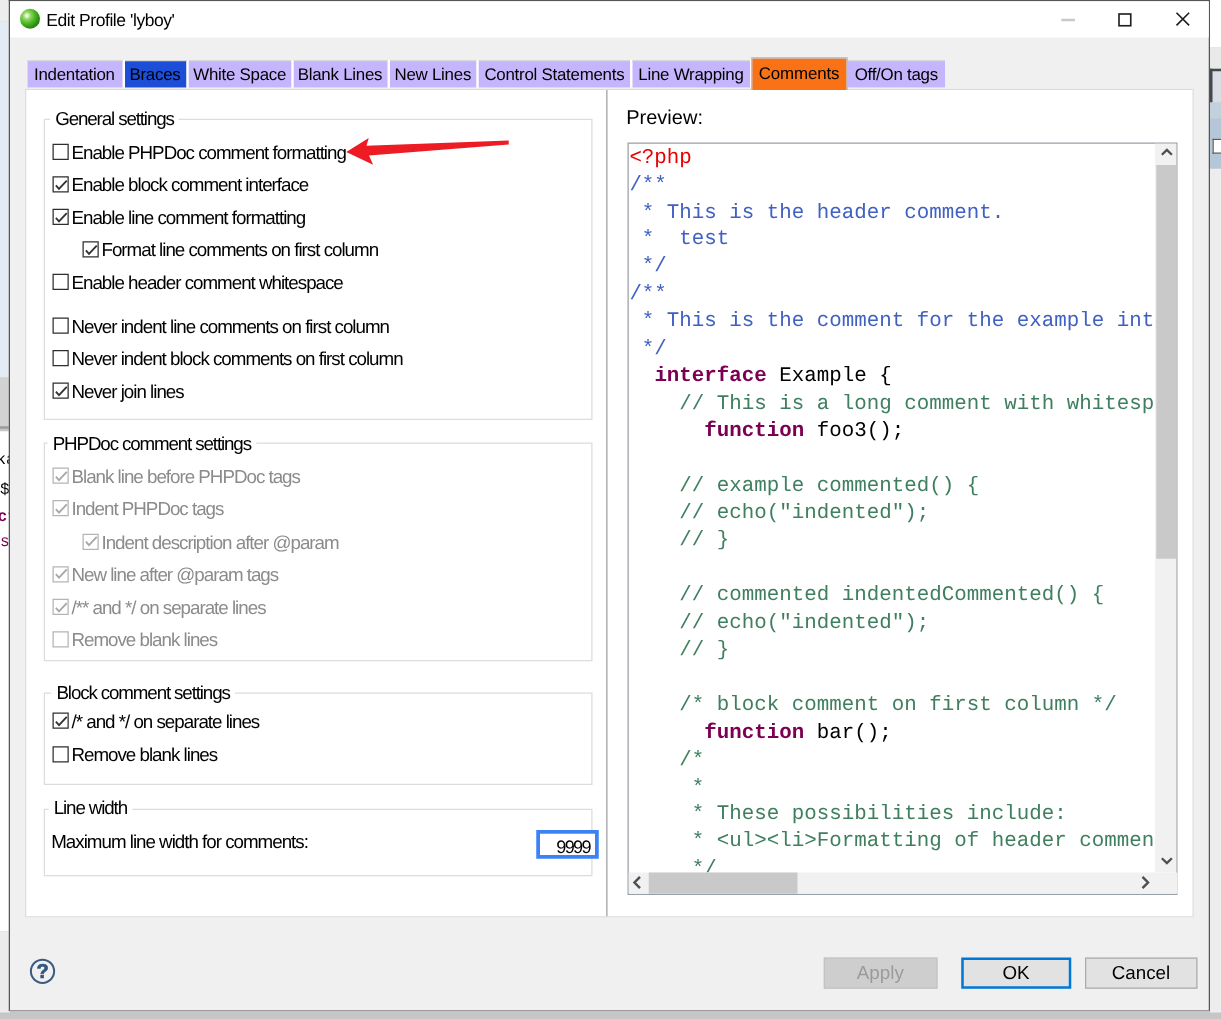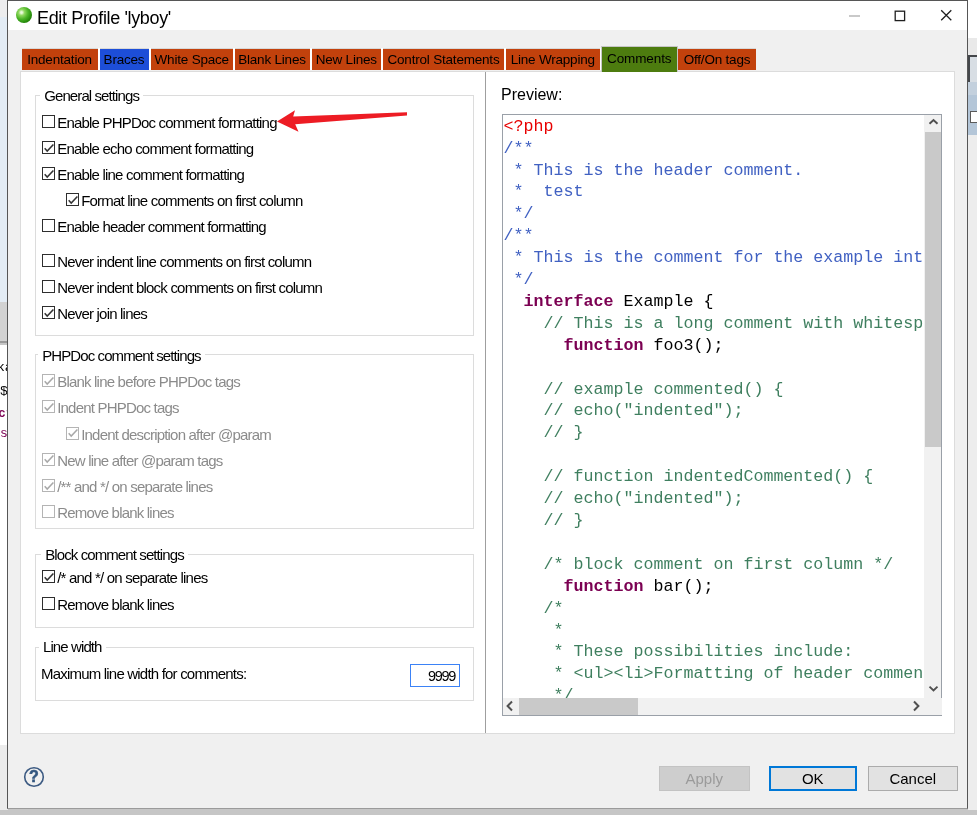--- a/index.html
+++ b/index.html
@@ -19,26 +19,26 @@
   .bgR4 { left:968px; top:95px; width:9px; height:40px; background:#b4c6d8; }
   .bgR5 { left:969.5px; top:110.5px; width:7.5px; height:12px; background:#ffffff; border:1px solid #5a5a5a; border-right:none; }
   .bgR6 { left:968px; top:135px; width:9px; height:675px; background:#ededed; }
   .bgfrag { font-family:"Liberation Mono", monospace; font-size:13px; line-height:13px; }
   
   .dialog { left:7px; top:0; width:961px; height:809px; background:#f0f0f0;
             border:1px solid #565656; border-bottom:1px solid #9b9b9b; }
   .titlebar { left:8px; top:1px; width:959px; height:29px; background:#ffffff; }
   .ball { left:16px; top:7px; width:16px; height:16px; border-radius:50%;
           background:radial-gradient(circle at 5.5px 5.5px, #eaf9dc 0 0.8px, #90d860 3px, #4cb527 6.5px, #2d9410 9.5px, #1f7c06 11.5px); }
-  .wtitle { left:37px; top:8px; font-size:18px; letter-spacing:-0.35px; color:#000; }
+  .wtitle { left:37px; top:8px; font-size:14px; letter-spacing:-0.35px; color:#000; }
   .mindash { left:849px; top:15px; width:11px; height:2px; background:#c9c9c9; }
   
-  .tab { top:48px; height:22px; background:#c2410c; border-top:1px solid #d8d8d8; font-size:13.5px;
+  .tab { top:48px; height:22px; background:#c4b5fd; border-top:1px solid #d8d8d8; font-size:13.5px;
          color:#000; text-align:center; line-height:21px; letter-spacing:-0.2px; }
-  .tabsel { left:601px; top:45.5px; width:76.5px; height:26px; background:#4d7c0f;
+  .tabsel { left:601px; top:45.5px; width:76.5px; height:26px; background:#f97316;
             border:1px solid #c6c6c6; border-bottom:none; font-size:13.5px; text-align:center;
             line-height:23px; letter-spacing:-0.1px; z-index:5; }
   
   .pane { left:19.5px; top:70.5px; width:935.5px; height:663px; background:#ffffff; border:1px solid #dcdcdc; }
   .sash { left:485px; top:71.5px; width:1px; height:661px; background:#9f9f9f; }
   .group { border:1px solid #dcdcdc; }
   .glabel { background:#ffffff; font-size:15px; line-height:15px; padding:0 4px; color:#000; z-index:3; letter-spacing:-0.9px; }
   .cb { width:13px; height:13px; background:#fff; border:1.5px solid #2e2e2e; }
   .cb.dis { border-color:#b4b4b4; }
   .cblabel { font-size:15px; line-height:15px; color:#000; letter-spacing:-0.8px; white-space:pre; }
@@ -120,35 +120,35 @@
   <div class="abs group" style="left:34.5px;top:646.5px;width:439px;height:54px;"></div>
   <div class="abs glabel" style="left:39px;top:639.2px;">Line width</div>
 
   <div class="abs cb" style="left:42px;top:115px;"></div>
   <div class="abs cblabel" style="left:57.2px;top:115px;">Enable PHPDoc comment formatting</div>
   <div class="abs cb" style="left:42px;top:141px;">
     <svg class="chk" width="14" height="14" viewBox="0 0 14 14">
       <path d="M2.7 7.3 L5.2 10.1 L11.4 3.5" fill="none" stroke="#333333" stroke-width="1.5"></path>
     </svg>
   </div>
-  <div class="abs cblabel" style="left:57.2px;top:141px;">Enable echo comment formatting</div>
+  <div class="abs cblabel" style="left:57.2px;top:141px;">Enable block comment interface</div>
   <div class="abs cb" style="left:42px;top:167px;">
     <svg class="chk" width="14" height="14" viewBox="0 0 14 14">
       <path d="M2.7 7.3 L5.2 10.1 L11.4 3.5" fill="none" stroke="#333333" stroke-width="1.5"></path>
     </svg>
   </div>
   <div class="abs cblabel" style="left:57.2px;top:167px;">Enable line comment formatting</div>
   <div class="abs cb" style="left:66px;top:193px;">
     <svg class="chk" width="14" height="14" viewBox="0 0 14 14">
       <path d="M2.7 7.3 L5.2 10.1 L11.4 3.5" fill="none" stroke="#333333" stroke-width="1.5"></path>
     </svg>
   </div>
   <div class="abs cblabel" style="left:81.2px;top:193px;">Format line comments on first column</div>
   <div class="abs cb" style="left:42px;top:219px;"></div>
-  <div class="abs cblabel" style="left:57.2px;top:219px;">Enable header comment formatting</div>
+  <div class="abs cblabel" style="left:57.2px;top:219px;">Enable header comment whitespace</div>
   <div class="abs cb" style="left:42px;top:254px;"></div>
   <div class="abs cblabel" style="left:57.2px;top:254px;">Never indent line comments on first column</div>
   <div class="abs cb" style="left:42px;top:280px;"></div>
   <div class="abs cblabel" style="left:57.2px;top:280px;">Never indent block comments on first column</div>
   <div class="abs cb" style="left:42px;top:306px;">
     <svg class="chk" width="14" height="14" viewBox="0 0 14 14">
       <path d="M2.7 7.3 L5.2 10.1 L11.4 3.5" fill="none" stroke="#333333" stroke-width="1.5"></path>
     </svg>
   </div>
   <div class="abs cblabel" style="left:57.2px;top:306px;">Never join lines</div>
@@ -191,21 +191,21 @@
   </div>
   <div class="abs cblabel" style="left:57.2px;top:570px;">/* and */ on separate lines</div>
   <div class="abs cb" style="left:42px;top:596.5px;"></div>
   <div class="abs cblabel" style="left:57.2px;top:596.5px;">Remove blank lines</div>
 
   <svg class="abs" style="left:270px;top:105px;" width="140" height="30" viewBox="0 0 140 30">
     <polygon points="7,16.5 25,5.3 23.2,11.6 137,7.3 137,10.6 25.2,19.3 28.5,26.8 7,16.5" fill="#ed1c24"></polygon>
   </svg>
   <div class="abs cblabel" style="left:41px;top:665.5px;">Maximum line width for comments:</div>
 
-  <div class="abs" style="left:410px;top:664px;width:50px;height:22.5px;border:1px solid #3b82f6;background:#fff;">
+  <div class="abs" style="left:429px;top:664px;width:50px;height:22.5px;border:3px solid #3b82f6;background:#fff;">
     <div class="abs" style="right:4px;top:3.6px;font-size:14.5px;line-height:15px;letter-spacing:-1.3px;">9999</div>
   </div>
 
   <div class="abs prevlabel">Preview:</div>
   <div class="abs codebox"></div>
   <div class="abs codeclip">
     <pre class="code"><span class="c-red">&lt;?php</span>
 <span class="c-doc">/**</span>
 <span class="c-doc"> * This is the header comment.</span>
 <span class="c-doc"> *  test</span>
@@ -214,21 +214,21 @@
 <span class="c-doc"> * This is the comment for the example interface</span>
 <span class="c-doc"> */</span>
 <span class="c-key">interface</span> Example {
 <span class="c-com">    // This is a long comment with whitespace that</span>
     <span class="c-key">function</span> foo3();
 
 <span class="c-com">    // example commented() {</span>
 <span class="c-com">    // echo("indented");</span>
 <span class="c-com">    // }</span>
 
-<span class="c-com">    // function indentedCommented() {</span>
+<span class="c-com">    // commented indentedCommented() {</span>
 <span class="c-com">    // echo("indented");</span>
 <span class="c-com">    // }</span>
 
 <span class="c-com">    /* block comment on first column */</span>
     <span class="c-key">function</span> bar();
 <span class="c-com">    /*</span>
 <span class="c-com">     *</span>
 <span class="c-com">     * These possibilities include:</span>
 <span class="c-com">     * &lt;ul&gt;&lt;li&gt;Formatting of header comments</span>
 <span class="c-com">     */</span></pre>

